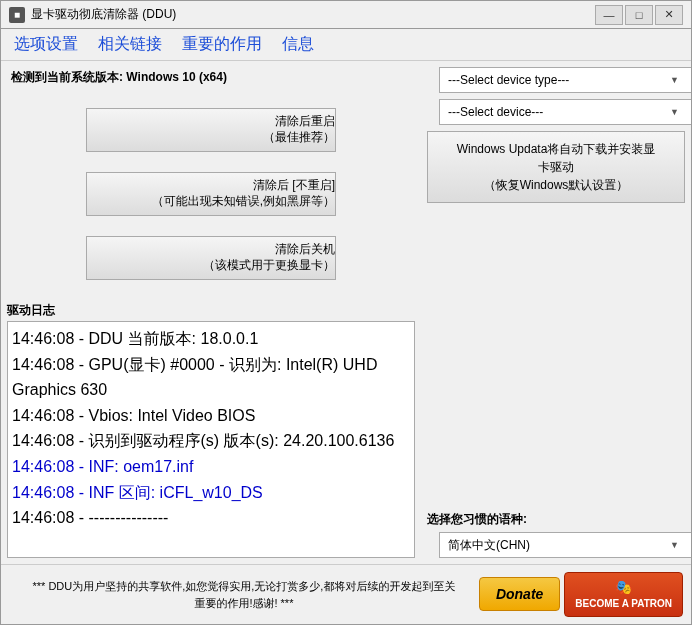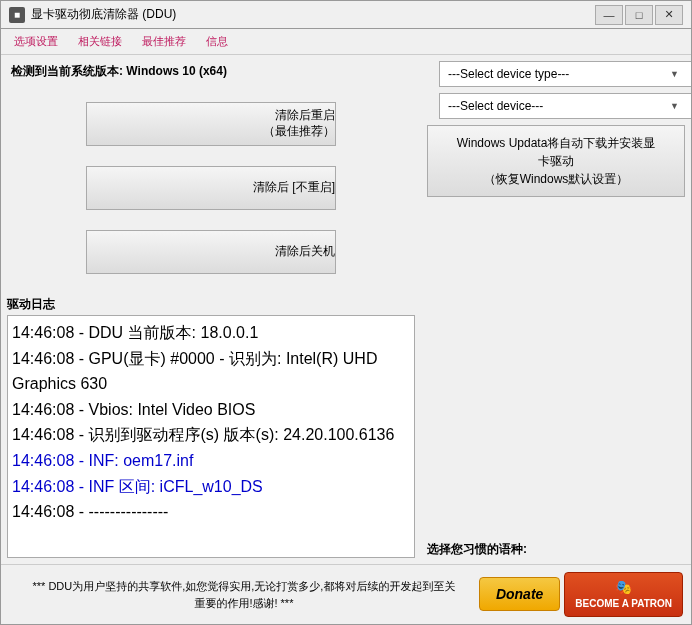--- a/index.html
+++ b/index.html
@@ -70,22 +70,22 @@
     .menu-bar {
       display: flex;
       padding: 2px 4px;
       background: #f0f0f0;
       border-bottom: 1px solid #ccc;
       gap: 2px;
     }
     .menu-item {
       padding: 2px 8px;
       cursor: pointer;
-      font-size: 11px;
-      color: #be185d;
+      font-size: 16px;
+      color: #1d4ed8;
       border: 1px solid transparent;
     }
 
     
     .content {
       display: flex;
       flex: 1;
       overflow: hidden;
     }
 
@@ -289,44 +289,46 @@
     <button class="title-bar-btn">□</button>
     <button class="title-bar-btn close">✕</button>
   </div>
 </div>
 
 <div class="main-window">
 
   <div class="menu-bar">
     <div class="menu-item">选项设置</div>
     <div class="menu-item">相关链接</div>
-    <div class="menu-item">最佳推荐</div>
+    <div class="menu-item">重要的作用</div>
     <div class="menu-item">信息</div>
   </div>
 
   <div class="content">
 
     <div class="left-panel">
 
       <div class="system-version">
         <span>检测到当前系统版本:</span>
         <strong>Windows 10 (x64)</strong>
       </div>
 
       <button class="action-btn">
         <span>清除后重启</span>
         <span>（最佳推荐）</span>
       </button>
 
       <button class="action-btn">
         <span>清除后 [不重启]</span>
+        <span>（可能出现未知错误,例如黑屏等）</span>
       </button>
 
       <button class="action-btn">
         <span>清除后关机</span>
+        <span>（该模式用于更换显卡）</span>
       </button>
 
       <div class="log-section">
         <div class="log-title">驱动日志</div>
         <div class="log-box">
           <span class="log-entry">14:46:08 - DDU 当前版本: 18.0.0.1</span>
           <span class="log-entry">14:46:08 - GPU(显卡) #0000 - 识别为: Intel(R) UHD Graphics 630</span>
           <span class="log-entry">14:46:08 - Vbios: Intel Video BIOS</span>
           <span class="log-entry">14:46:08 - 识别到驱动程序(s) 版本(s): 24.20.100.6136</span>
           <span class="log-entry blue">14:46:08 - INF: oem17.inf</span>
@@ -354,20 +356,25 @@
       <button class="windows-update-btn">
         <span>Windows Updata将自动下载并安装显</span>
         <span>卡驱动</span>
         <span>（恢复Windows默认设置）</span>
       </button>
 
       <div class="spacer"></div>
 
       <div class="language-section">
         <div class="language-label">选择您习惯的语种:</div>
+        <div class="select-wrapper">
+          <select class="select-box">
+            <option>简体中文(CHN)</option>
+          </select>
+        </div>
       </div>
 
     </div>
 
   </div>
 
   <div class="bottom-bar">
     <div class="bottom-text">
       <div>*** DDU为用户坚持的共享软件,如您觉得实用,无论打赏多少,都将对后续的开发起到至关</div>
       <div>重要的作用!感谢! ***</div>

